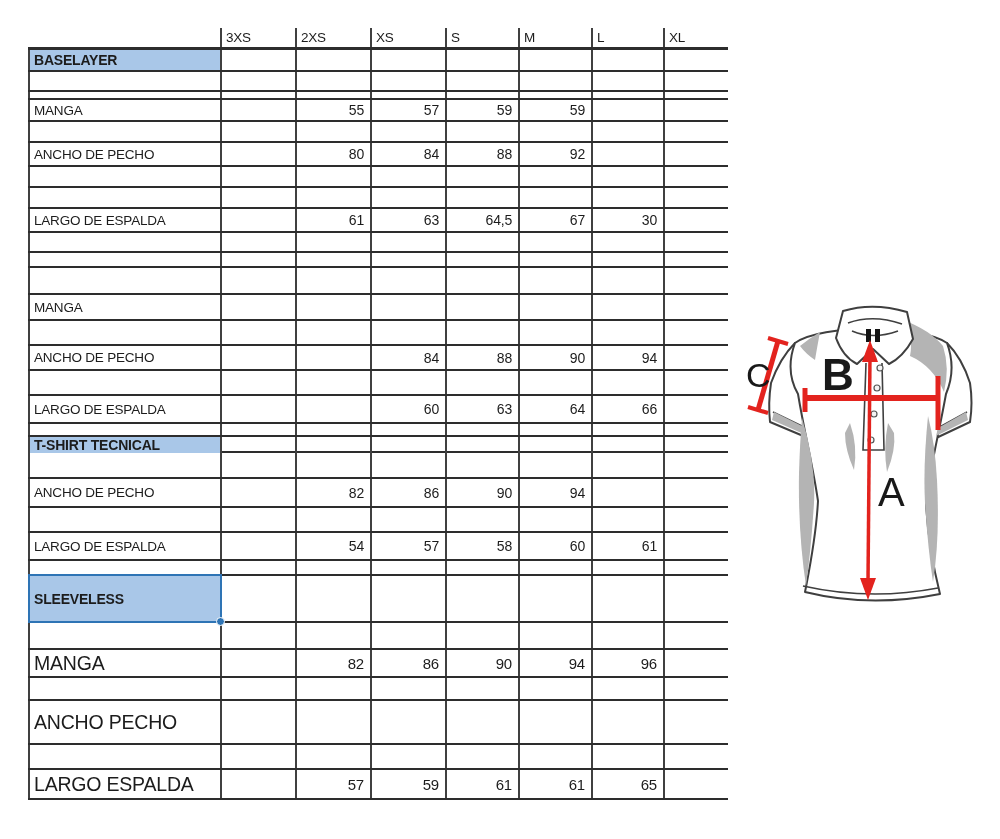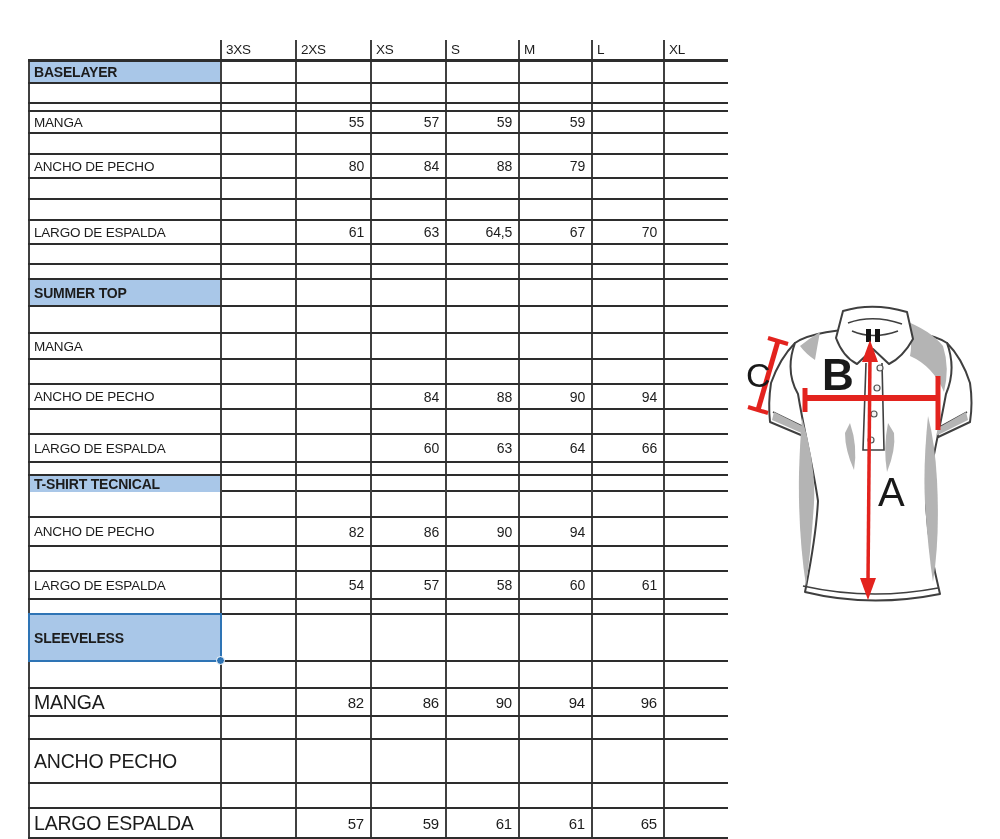--- a/index.html
+++ b/index.html
@@ -54,21 +54,21 @@
   .letter-a{font-size:40px;font-weight:400;}
   .letter-b{font-size:44px;font-weight:800;}
   .letter-c{font-size:34px;font-weight:400;}
 </style>
 </head>
 <body>
 
 <div id="stage">
 
   <div id="size-table">
-      <div class="row colheader" style="height: 22px; margin-top: 12px;">
+      <div class="row colheader" style="height: 22px;">
         <div class="cell label-cell"></div>
         <div class="cell colhead-cell">3XS</div>
         <div class="cell colhead-cell">2XS</div>
         <div class="cell colhead-cell">XS</div>
         <div class="cell colhead-cell">S</div>
         <div class="cell colhead-cell">M</div>
         <div class="cell colhead-cell">L</div>
         <div class="cell colhead-cell">XL</div>
       </div>
       <div class="row section" style="height: 22px;">
@@ -120,21 +120,21 @@
         <div class="cell val-cell"></div>
         <div class="cell val-cell"></div>
         <div class="cell val-cell"></div>
       </div>
       <div class="row data" style="height: 24px;">
         <div class="cell label-cell">ANCHO DE PECHO</div>
         <div class="cell val-cell"></div>
         <div class="cell val-cell">80</div>
         <div class="cell val-cell">84</div>
         <div class="cell val-cell">88</div>
-        <div class="cell val-cell">79</div>
+        <div class="cell val-cell">92</div>
         <div class="cell val-cell"></div>
         <div class="cell val-cell"></div>
       </div>
       <div class="row blank" style="height: 21px;">
         <div class="cell label-cell"></div>
         <div class="cell val-cell"></div>
         <div class="cell val-cell"></div>
         <div class="cell val-cell"></div>
         <div class="cell val-cell"></div>
         <div class="cell val-cell"></div>
@@ -151,45 +151,35 @@
         <div class="cell val-cell"></div>
         <div class="cell val-cell"></div>
       </div>
       <div class="row data" style="height: 24px;">
         <div class="cell label-cell">LARGO DE ESPALDA</div>
         <div class="cell val-cell"></div>
         <div class="cell val-cell">61</div>
         <div class="cell val-cell">63</div>
         <div class="cell val-cell">64,5</div>
         <div class="cell val-cell">67</div>
-        <div class="cell val-cell">70</div>
+        <div class="cell val-cell">30</div>
         <div class="cell val-cell"></div>
       </div>
       <div class="row blank" style="height: 20px;">
         <div class="cell label-cell"></div>
         <div class="cell val-cell"></div>
         <div class="cell val-cell"></div>
         <div class="cell val-cell"></div>
         <div class="cell val-cell"></div>
         <div class="cell val-cell"></div>
         <div class="cell val-cell"></div>
         <div class="cell val-cell"></div>
       </div>
       <div class="row blank" style="height: 15px;">
         <div class="cell label-cell"></div>
-        <div class="cell val-cell"></div>
-        <div class="cell val-cell"></div>
-        <div class="cell val-cell"></div>
-        <div class="cell val-cell"></div>
-        <div class="cell val-cell"></div>
-        <div class="cell val-cell"></div>
-        <div class="cell val-cell"></div>
-      </div>
-      <div class="row section" style="height: 27px;">
-        <div class="cell label-cell section-cell">SUMMER TOP</div>
         <div class="cell val-cell"></div>
         <div class="cell val-cell"></div>
         <div class="cell val-cell"></div>
         <div class="cell val-cell"></div>
         <div class="cell val-cell"></div>
         <div class="cell val-cell"></div>
         <div class="cell val-cell"></div>
       </div>
       <div class="row blank" style="height: 27px;">
         <div class="cell label-cell"></div>

